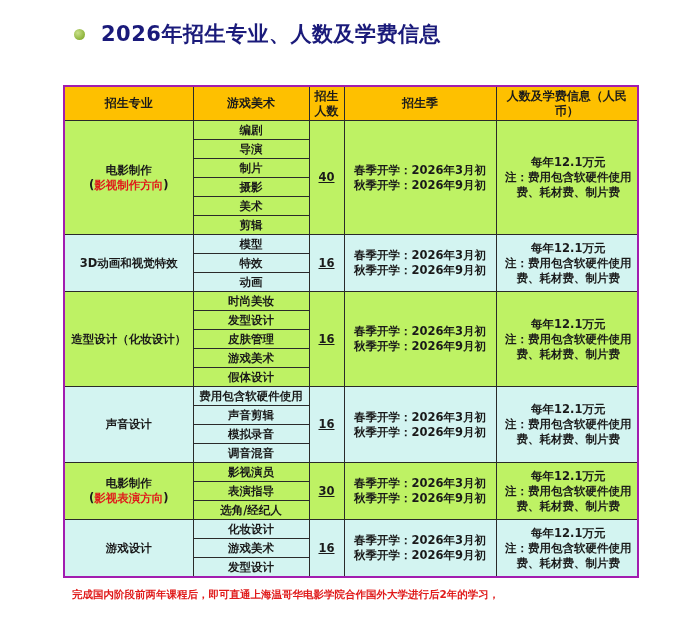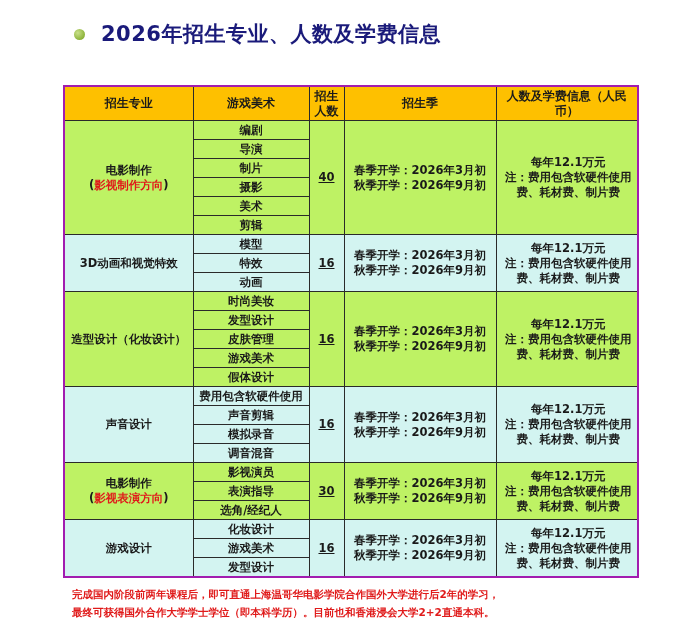--- a/index.html
+++ b/index.html
@@ -205,14 +205,13 @@
         <td class="sub">游戏美术</td>
       </tr>
     <tr class="row-cyan">
         <td class="sub">发型设计</td>
       </tr>
   </tbody>
 </table>
 
 <div class="footnote">
   <div>完成国内阶段前两年课程后，即可直通上海温哥华电影学院合作国外大学进行后2年的学习，</div>
-  <div>最终可获得国外合作大学学士学位（即本科学历）。目前也和香港浸会大学2+2直通本科。</div>
 </div>
 
 </body></html>

